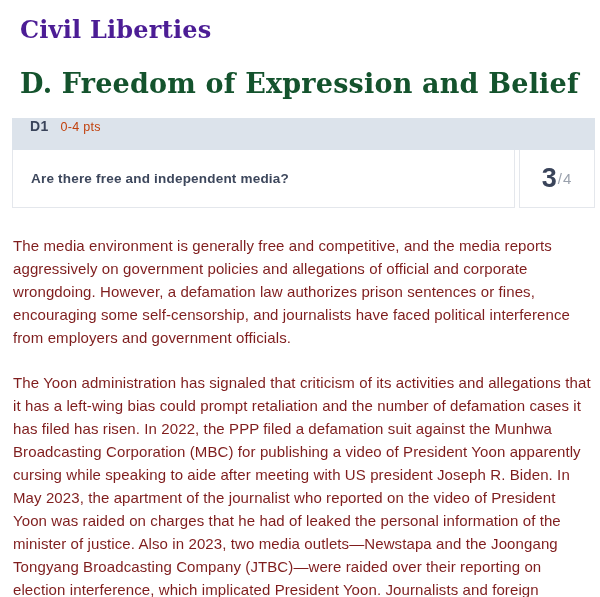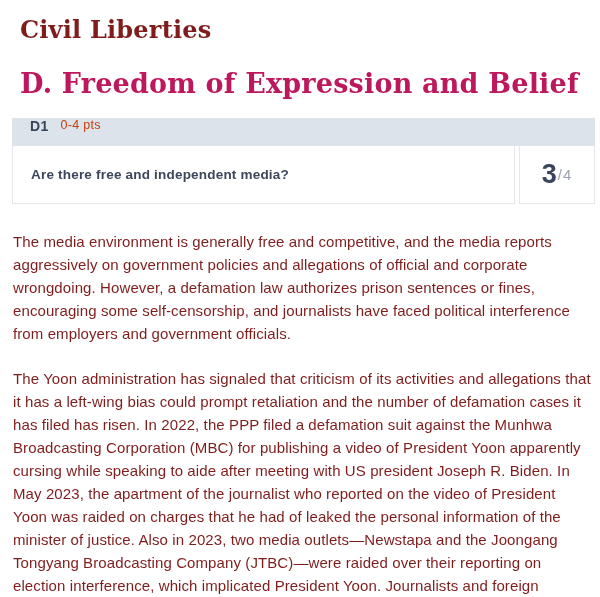--- a/index.html
+++ b/index.html
@@ -11,43 +11,43 @@
     font-family: "Liberation Sans", sans-serif;
   }
   .page { width: 600px; height: 597px; background: #fff; }
 
   h1.section-title {
     margin: 15px 10px 4px 20px;
     font-family: "DejaVu Serif", serif;
     font-weight: bold;
     font-size: 24px;
     line-height: 30px;
-    color: #7f1d1d;
+    color: #4c1d95;
     letter-spacing: 0.2px;
   }
   h2.subsection-title {
     margin: 22px 10px 0 20px;
     font-family: "DejaVu Serif", serif;
     font-weight: bold;
     font-size: 27px;
     line-height: 33px;
-    color: #be185d;
+    color: #14532d;
     letter-spacing: 0.2px;
   }
 
   .question-card {
     margin: 18px 5px 0 12px;
     width: 583px;
   }
   .card-head {
     background: #dce3eb;
     height: 28px;
     display: flex;
-    align-items: flex-start;
-    padding: 0 18px;
+    align-items: flex-end;
+    padding: 16px 18px;
   }
   .q-id {
     font-size: 14px;
     font-weight: bold;
     color: #3a445a;
     letter-spacing: 0.3px;
   }
   .q-pts {
     margin-left: 12px;
     font-size: 12.5px;

